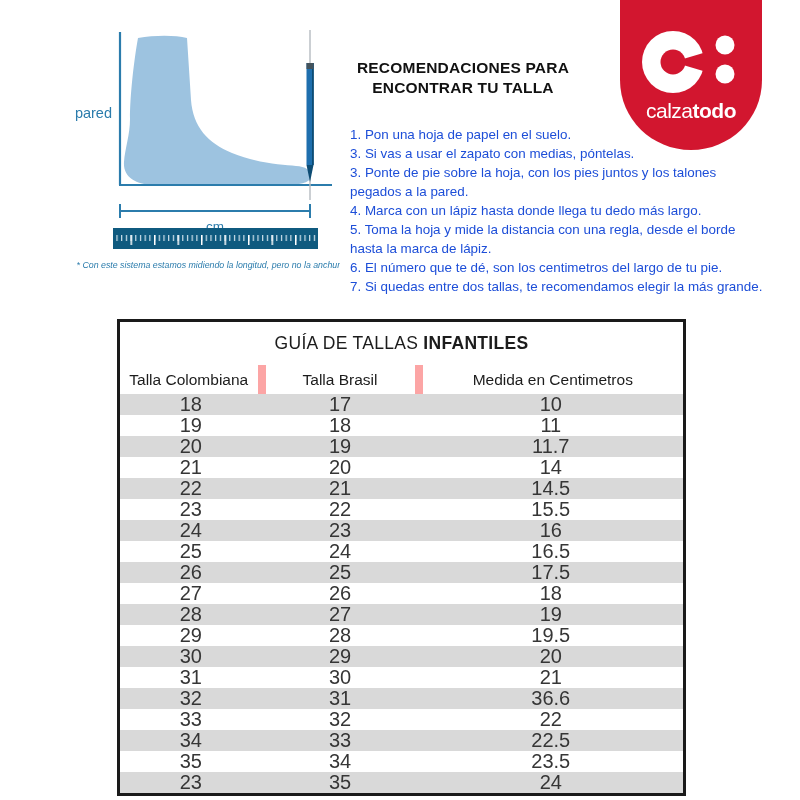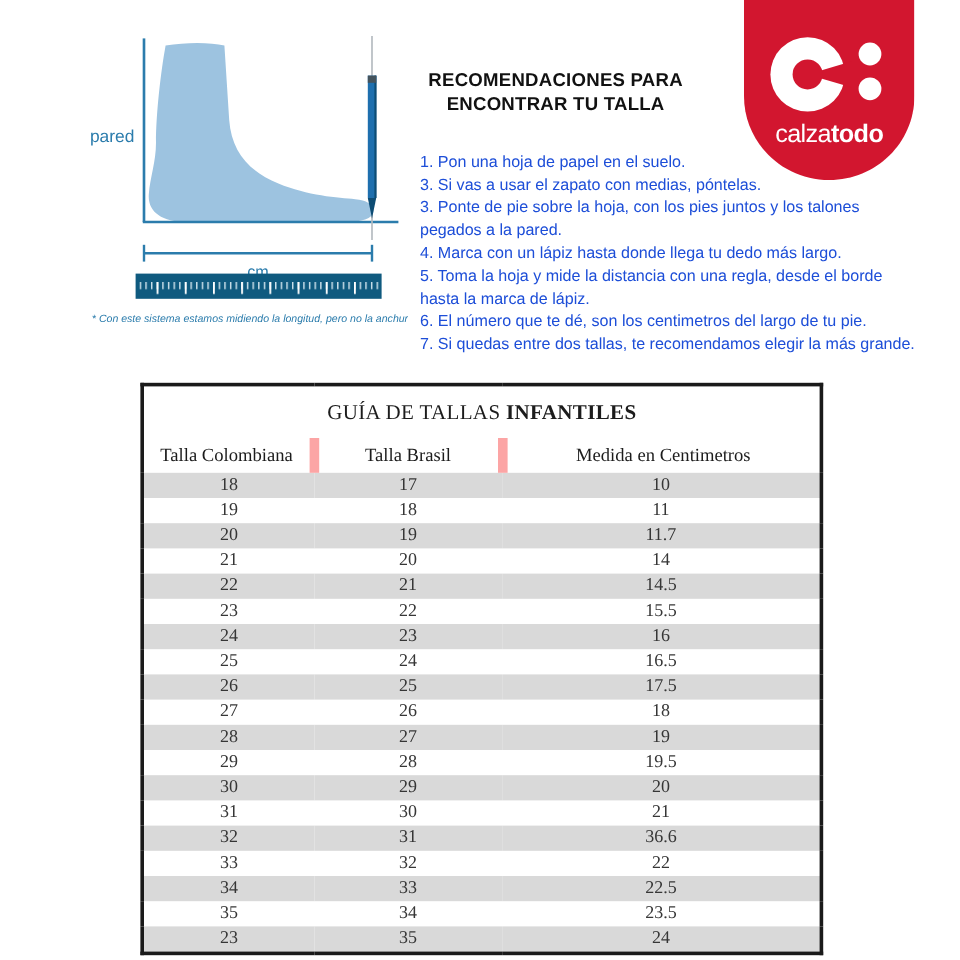--- a/index.html
+++ b/index.html
@@ -11,31 +11,31 @@
   .diagram-svg{position:absolute;left:60px;top:15px;width:280px;height:275px;}
   
   .reco{position:absolute;left:350px;top:58px;width:424px;}
   .reco-title{width:270px;margin-left:-22px;text-align:center;font-weight:bold;
     font-size:15.5px;line-height:1.32;color:#111;letter-spacing:.2px;}
   .reco-list{margin-top:26px;font-size:13.4px;line-height:19px;color:#1d4ed8;width:418px;}
   .reco-item{margin:0;}
   
   .logo{position:absolute;left:620px;top:0;width:142px;height:150px;}
   
-  .size-table-wrap{position:absolute;left:117px;top:319px;width:566px;font-family:Liberation Serif, serif;}
+  .size-table-wrap{position:absolute;left:117px;top:319px;width:566px;}
   table.size{border-collapse:collapse;width:566px;table-layout:fixed;}
   table.size, table.size td, table.size th{border:0;}
   table.size{border:3px solid #1a1a1a;}
   .tbl-title{height:41px;text-align:center;font-size:17.5px;font-weight:normal;
     color:#1c1c1c;border-bottom:2px solid #1a1a1a;letter-spacing:.3px;}
   .tbl-title b{font-weight:bold;}
   th.colhead{height:27px;font-size:15.5px;font-weight:normal;color:#1c1c1c;
     text-align:center;border-bottom:3px solid #1a1a1a;}
   th.colhead + th.colhead, td + td{border-left:8px solid #fca5a5;}
-  td{height:15px;text-align:center;font-size:15px;color:#363636;padding:0;line-height:21px;}
+  td{height:15px;text-align:center;font-size:20px;color:#363636;padding:0;line-height:21px;}
   tr.gray td{background:#d9d9d9;}
 </style>
 </head>
 <body>
 
 <div class="page">
 
   <svg class="diagram-svg" viewBox="0 0 280 275">
     <defs>
       <pattern id="tickS" width="4.7" height="22" patternUnits="userSpaceOnUse">

